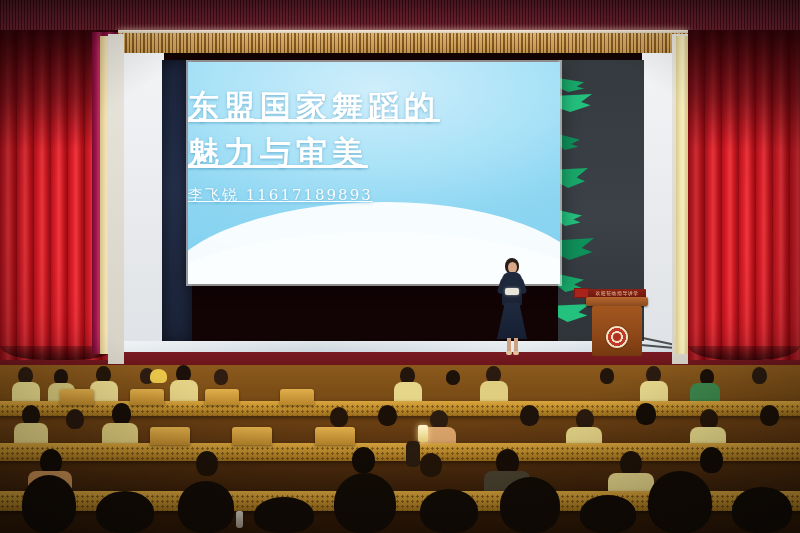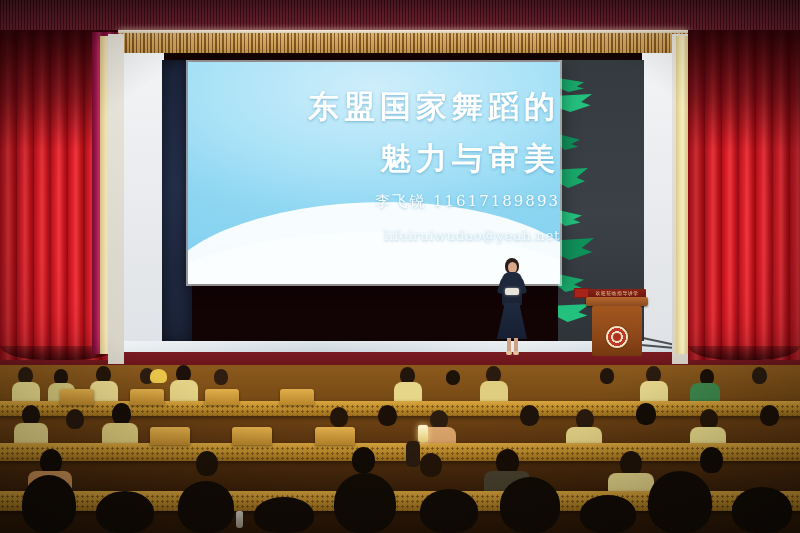--- a/index.html
+++ b/index.html
@@ -78,22 +78,23 @@
     background:#ffffff;
     border-radius:52% 48% 0 0 / 100% 96% 0 0;
     opacity:.93;
   }
   .screen-wave2{
     position:absolute;left:-14%;bottom:-30px;width:130%;height:82px;
     background:rgba(255,255,255,.55);
     border-radius:50% 50% 0 0 / 100% 100% 0 0;
   }
   .slide-text{
-    position:relative;z-index:3;text-align:right;color:#ffffff;
+    position:relative;z-index:3;text-align:left;color:#ffffff;
     text-shadow:0 1px 3px rgba(60,140,180,.55);
+    text-decoration:underline;
   }
   .slide-title{
     font-family:"DejaVu Sans",sans-serif;
     font-size:31px;font-weight:700;letter-spacing:5px;line-height:1.42;
     margin-top:22px;
   }
   .slide-sub{
     font-family:"DejaVu Serif",serif;
     font-size:15px;letter-spacing:2px;margin-top:12px;opacity:.95;
   }
@@ -306,23 +307,22 @@
     <div class="leaf b" style="left:0px;top:178px;width:36px;height:22px;clip-path:polygon(0 10%,100% 0,66% 46%,96% 64%,32% 100%,0 76%);"></div>
     <div class="leaf" style="left:0px;top:214px;width:26px;height:18px;clip-path:polygon(0 0,100% 32%,62% 58%,92% 78%,28% 100%,0 68%);"></div>
     <div class="leaf c" style="left:0px;top:244px;width:32px;height:18px;clip-path:polygon(0 8%,100% 0,64% 46%,92% 64%,30% 100%,0 74%);"></div>
   </div>
 
   <div class="screen">
     <div class="screen-wave2"></div>
     <div class="screen-wave"></div>
     <div class="slide-text">
       <div class="slide-title">东盟国家舞蹈的</div>
-      <div class="slide-title" style="margin-top:8px">魅力与审美</div>
+      <div class="slide-title" style="margin-top:2px">魅力与审美</div>
       <div class="slide-sub">李飞锐 11617189893</div>
-      <div class="slide-mail">lifeiruiwudao@yeah.net</div>
     </div>
   </div>
 
   <div class="stage-floor"></div>
   <div class="cable" style="left:610px;top:330px;width:90px;transform:rotate(12deg);"></div>
   <div class="cable" style="left:640px;top:344px;width:70px;transform:rotate(5deg);"></div>
   <div class="stage-edge"></div>
   <div class="stage-apron"></div>
 
   <div class="speaker">

